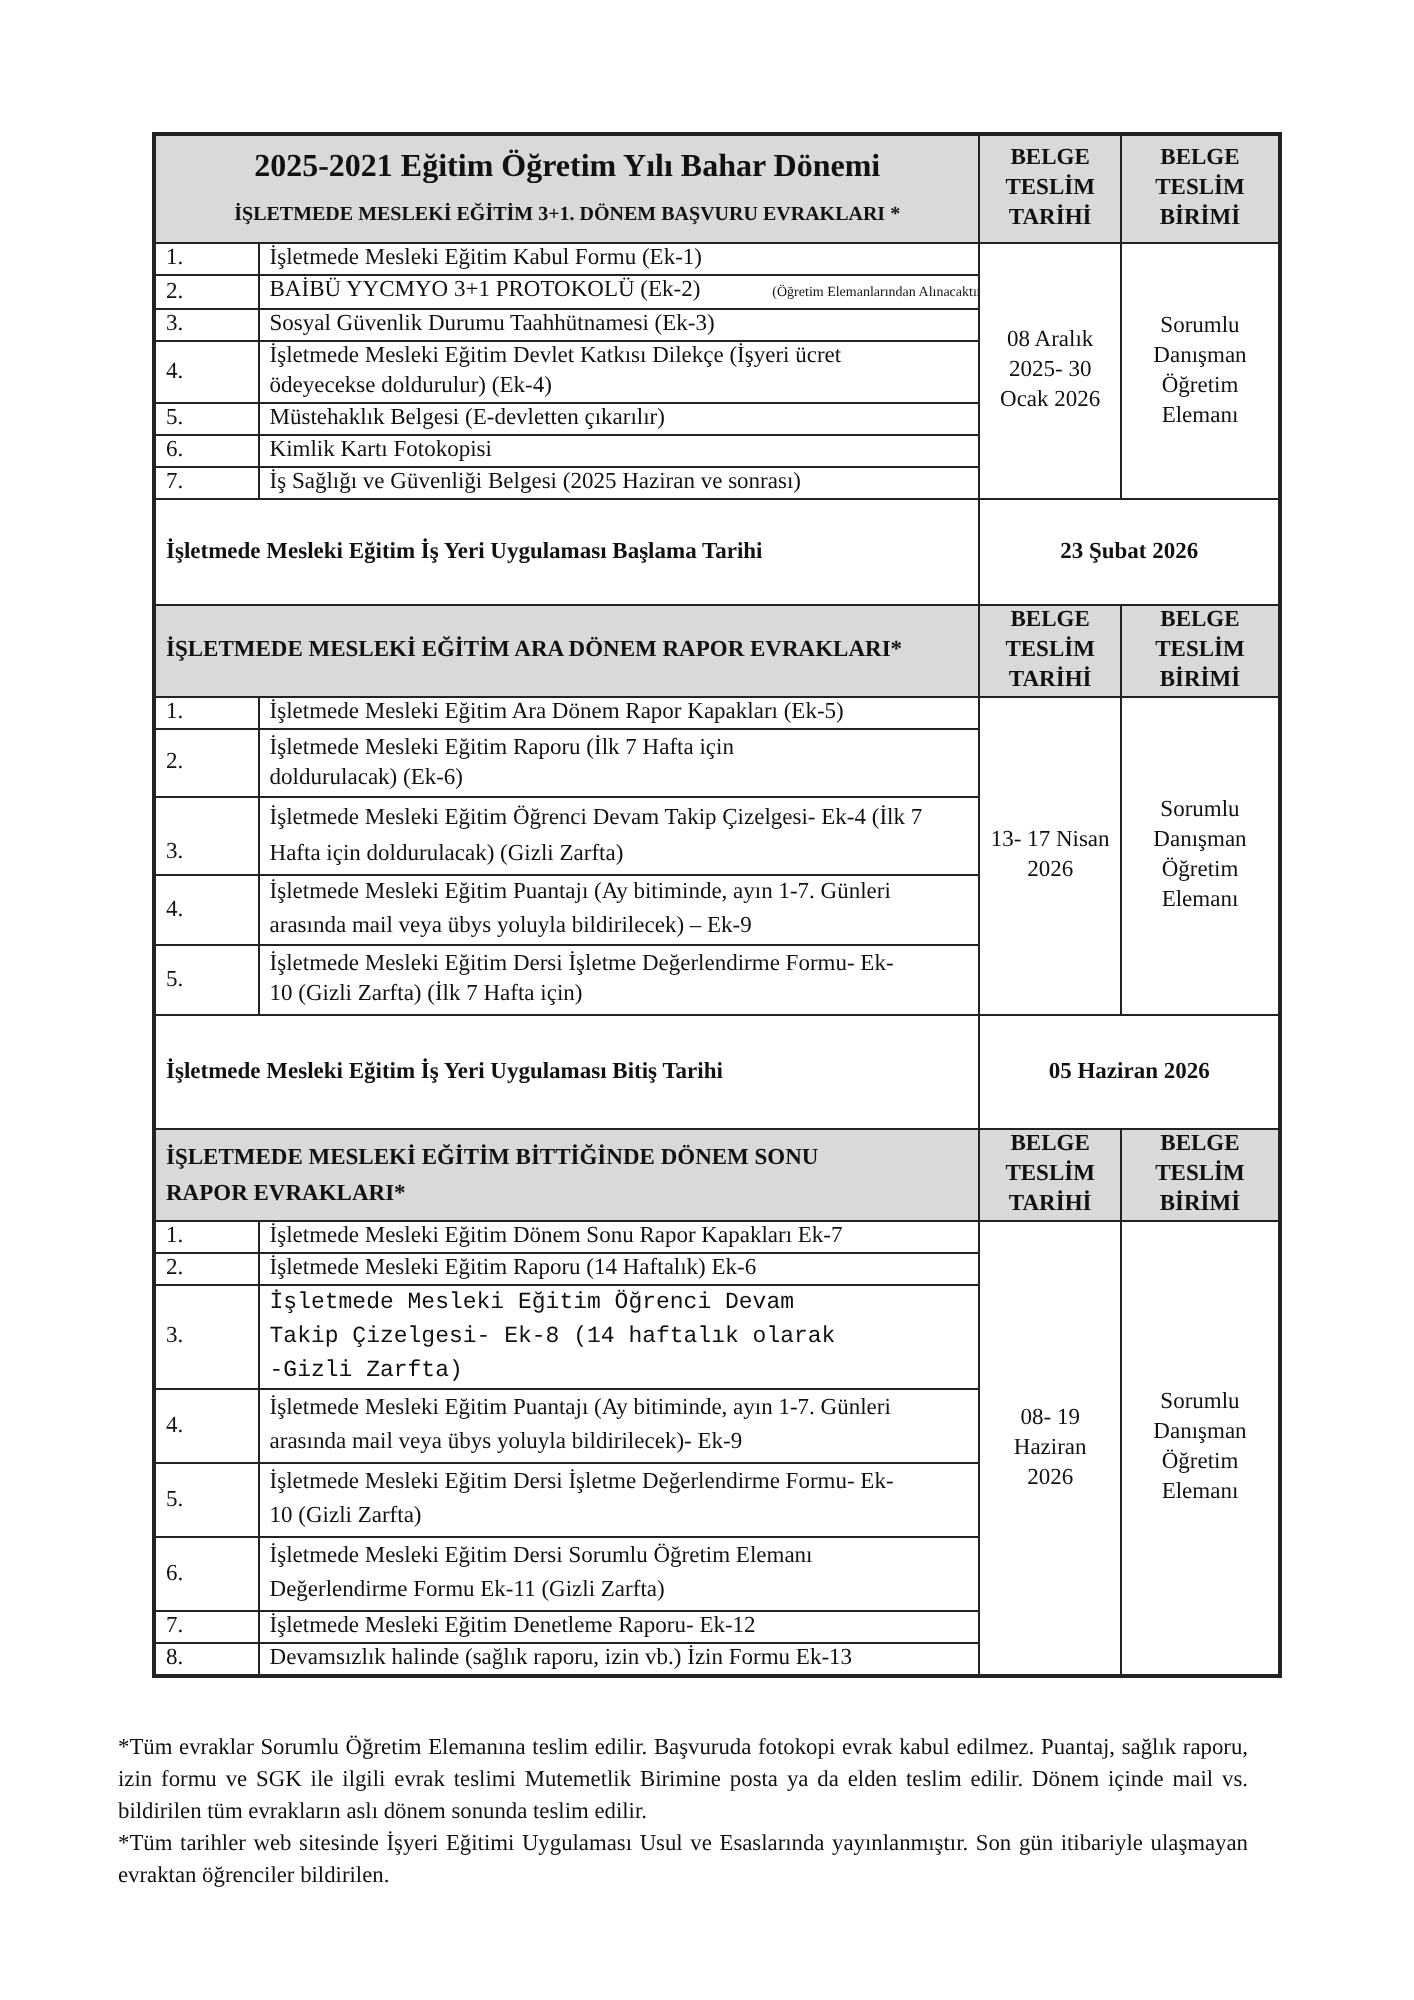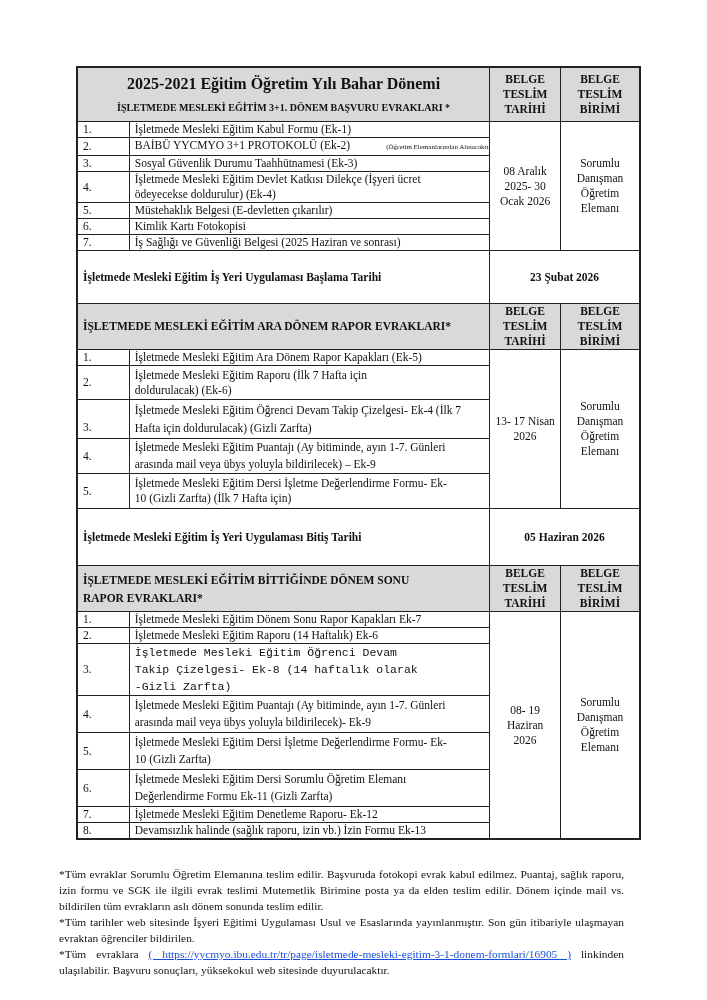--- a/index.html
+++ b/index.html
@@ -174,16 +174,13 @@
   <tr>
     <td>8.</td>
     <td>Devamsızlık halinde (sağlık raporu, izin vb.) İzin Formu Ek-13</td>
   </tr>
 </tbody>
   </table>
 
 <div class="notes">
   <p>*Tüm evraklar Sorumlu Öğretim Elemanına teslim edilir. Başvuruda fotokopi evrak kabul edilmez.  Puantaj, sağlık raporu, izin formu ve SGK ile ilgili evrak teslimi Mutemetlik Birimine posta ya da elden teslim edilir. Dönem içinde mail vs. bildirilen tüm evrakların aslı dönem sonunda teslim edilir.</p>
   <p>*Tüm tarihler web sitesinde İşyeri Eğitimi Uygulaması Usul ve Esaslarında yayınlanmıştır. Son gün itibariyle ulaşmayan evraktan öğrenciler bildirilen.</p>
-  <p>
-    <span>*Tüm evraklara </span><a>( https://yycmyo.ibu.edu.tr/tr/page/isletmede-mesleki-egitim-3-1-donem-formlari/16905 )</a><span> linkinden ulaşılabilir. Başvuru sonuçları, yüksekokul web sitesinde duyurulacaktır.</span>
-  </p>
 </div>
 
 </body></html>

